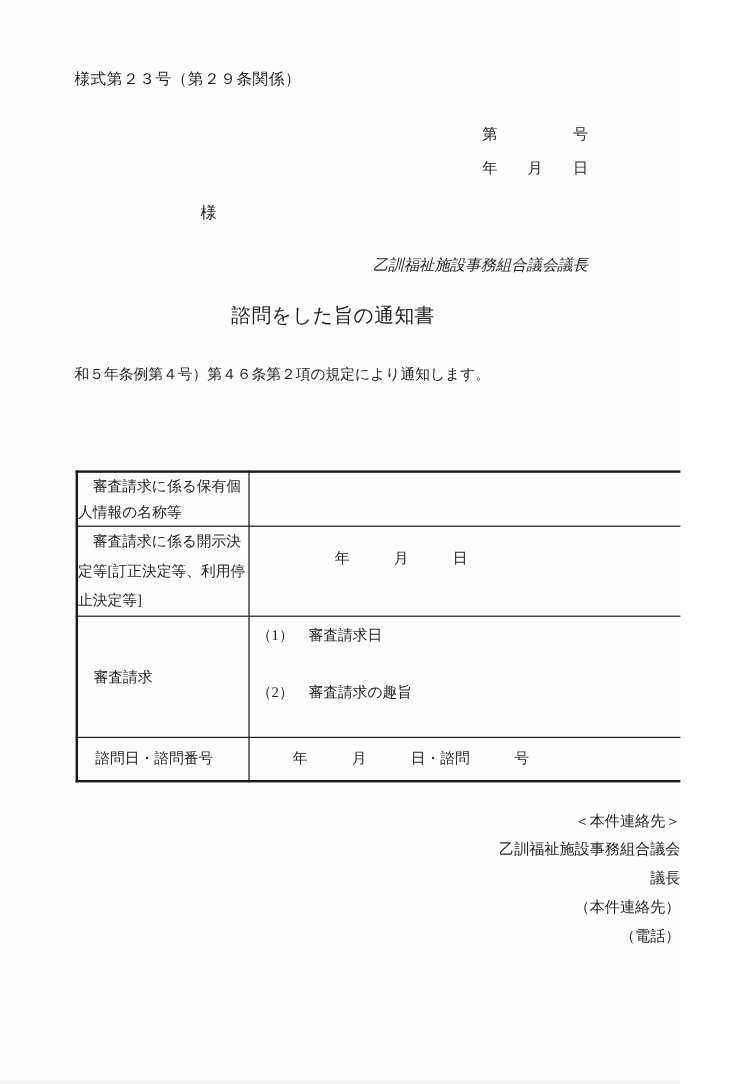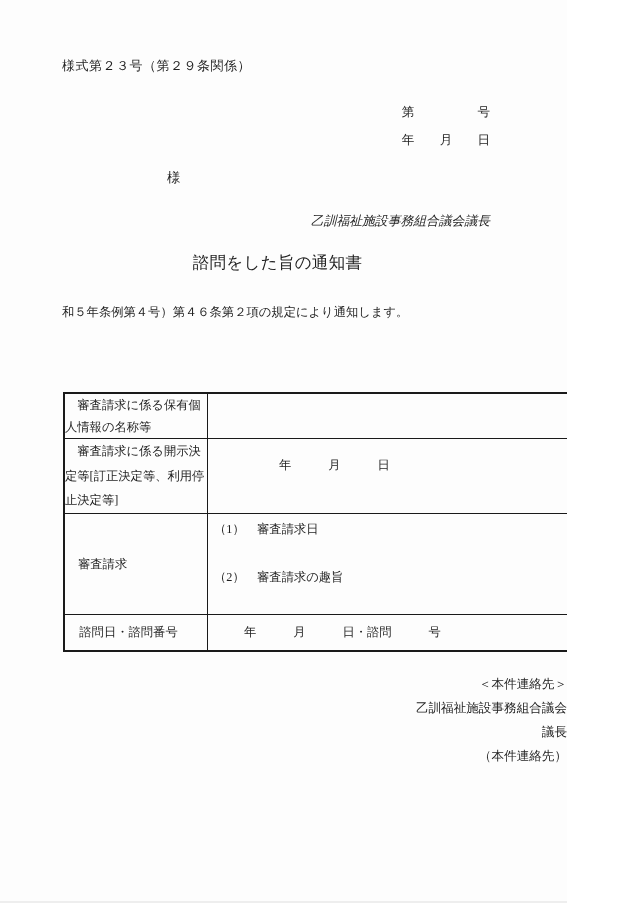--- a/index.html
+++ b/index.html
@@ -152,15 +152,16 @@
         <div>年　　　月　　　日・諮問　　　号</div>
       </td>
     </tr>
   </tbody>
     </table>
 
   <div class="abs contact">
     <div>＜本件連絡先＞</div>
     <div>乙訓福祉施設事務組合議会議長</div>
     <div>　（本件連絡先）</div>
+    <div>　（電話）</div>
   </div>
 
 </div>
 
 </body></html>

